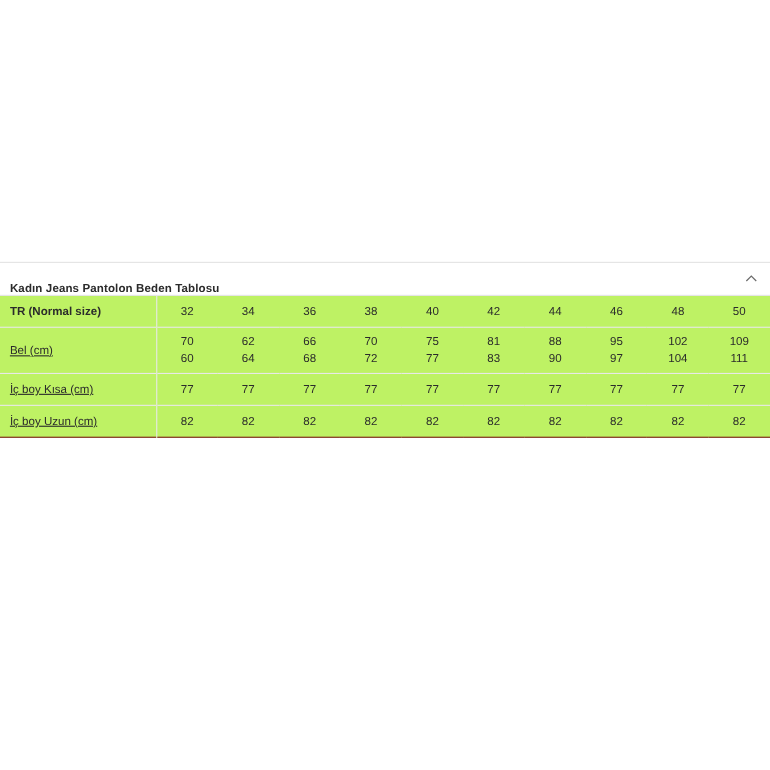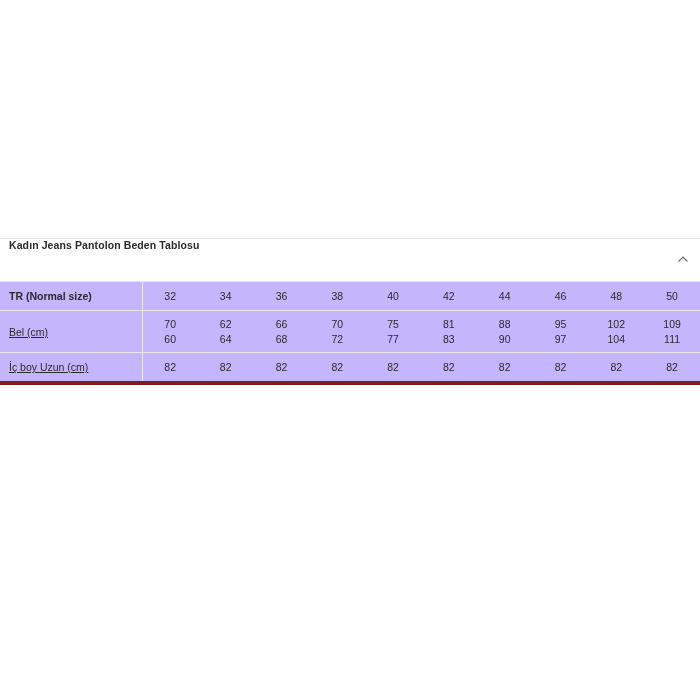--- a/index.html
+++ b/index.html
@@ -24,26 +24,26 @@
     position: absolute;
     left: 0;
     top: 238px;
     width: 700px;
     background: #ffffff;
   }
 
   
   .panel-header {
     position: relative;
-    height: 44px;
+    height: 31px;
     border-top: 1px solid #e3e3e3;
     border-bottom: 1px solid #e3e3e3;
     background: #ffffff;
     display: flex;
-    align-items: flex-start;
+    align-items: flex-end;
     box-sizing: border-box;
   }
   .panel-title {
     padding-left: 9px;
     font-size: 10.5px;
     font-weight: bold;
     color: #2b2b2b;
     letter-spacing: 0.1px;
   }
   .chevron {
@@ -57,27 +57,27 @@
     align-items: center;
     justify-content: center;
   }
   .chevron svg { display: block; }
 
   
   table.size-table {
     width: 564px;
     border-collapse: collapse;
     table-layout: fixed;
-    background: #c4b5fd;
+    background: #bef264;
   }
   table.size-table tr {
     border-bottom: 1px solid #e8e8e8;
   }
   table.size-table tr:last-child {
-    border-bottom: 4px solid #7f1d1d;
+    border-bottom: 1px solid #7f1d1d;
   }
   table.size-table th,
   table.size-table td {
     padding: 0;
     margin: 0;
     font-size: 10.5px;
     color: #2b2b2b;
     text-align: center;
     vertical-align: middle;
     height: 28px;
@@ -221,20 +221,33 @@
           </td>
           <td>
             <div class="stack">
               <div>109</div>
               <div>111</div>
             </div>
           </td>
         </tr>
 
 
+        <tr class="row-normal">
+          <td class="label-cell">İç boy Kısa (cm)</td>
+          <td>77</td>
+          <td>77</td>
+          <td>77</td>
+          <td>77</td>
+          <td>77</td>
+          <td>77</td>
+          <td>77</td>
+          <td>77</td>
+          <td>77</td>
+          <td>77</td>
+        </tr>
 
         <tr class="row-normal">
           <td class="label-cell">İç boy Uzun (cm)</td>
           <td>82</td>
           <td>82</td>
           <td>82</td>
           <td>82</td>
           <td>82</td>
           <td>82</td>
           <td>82</td>

